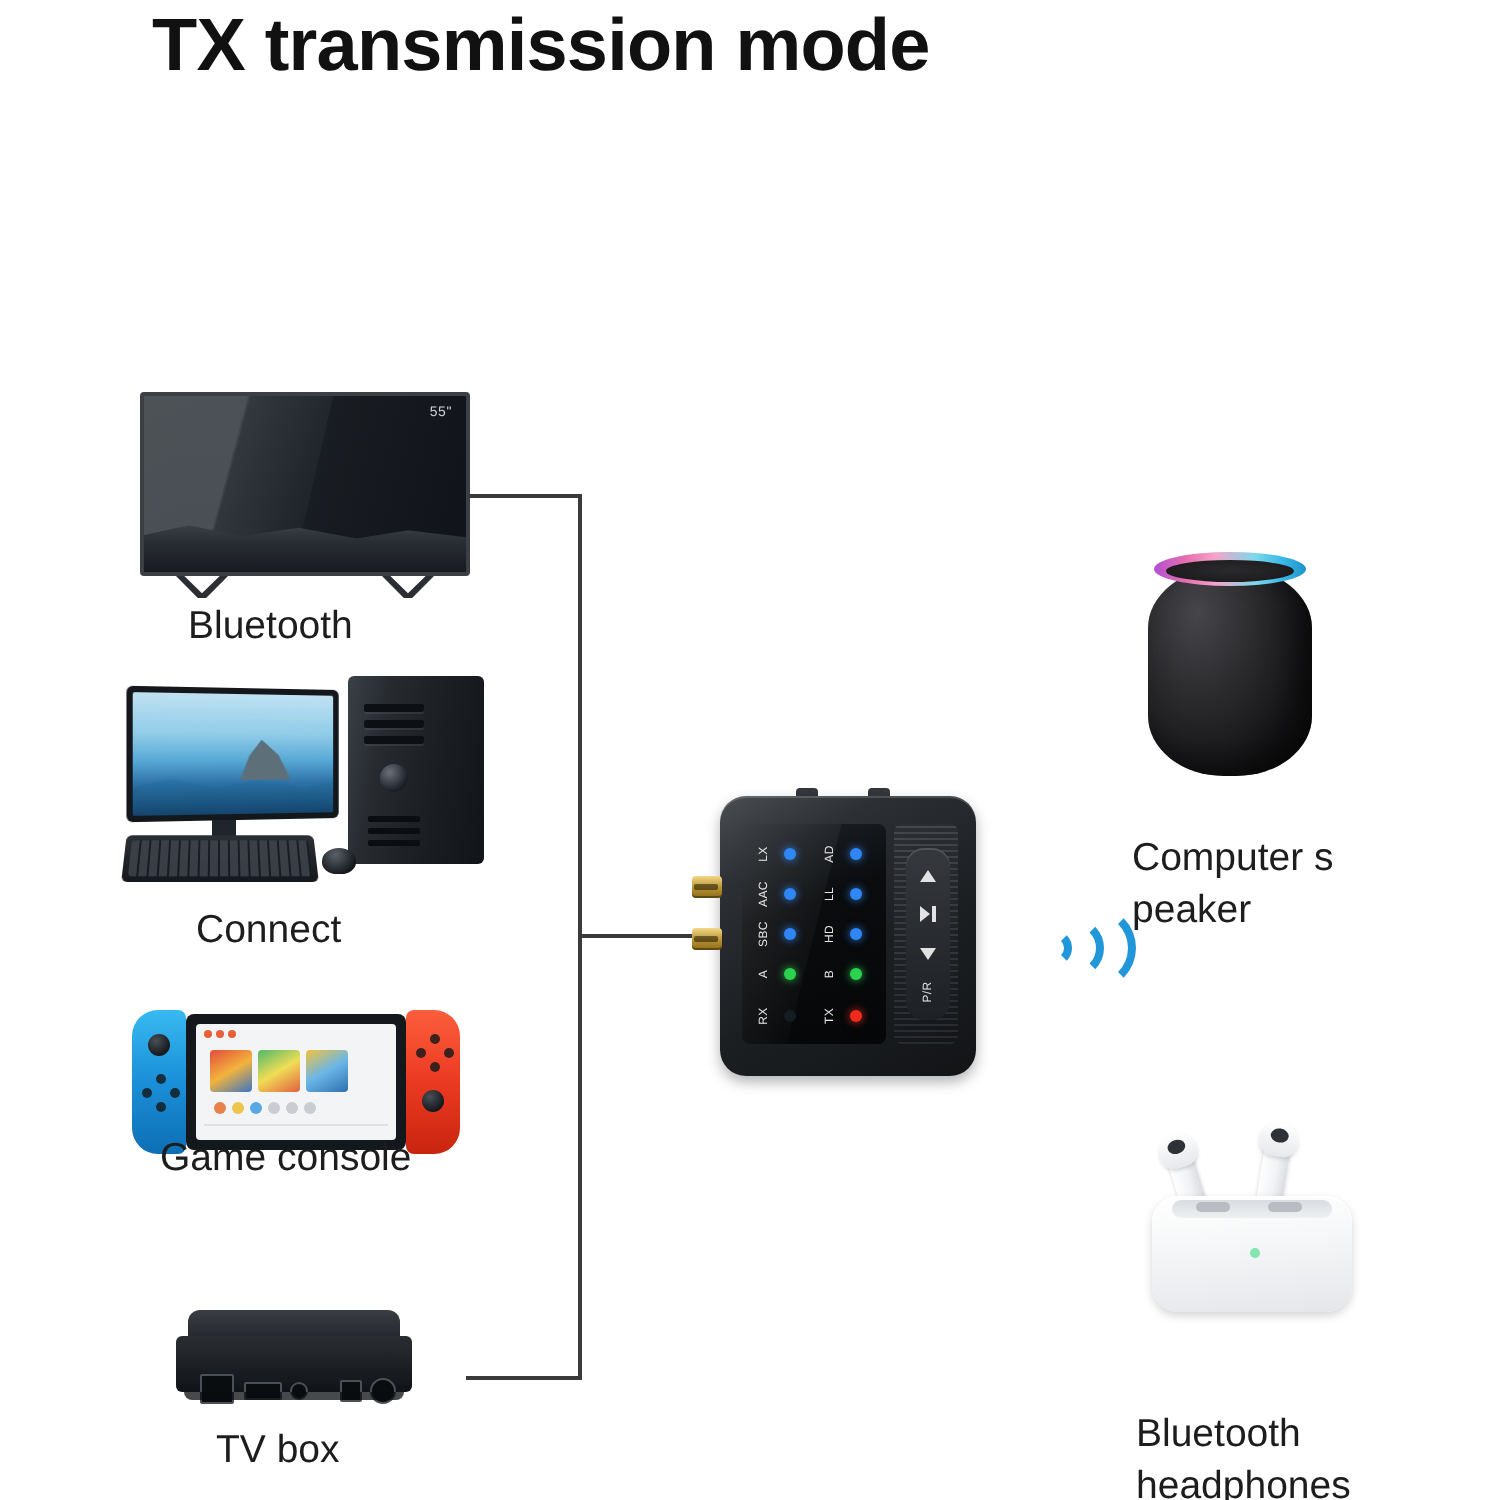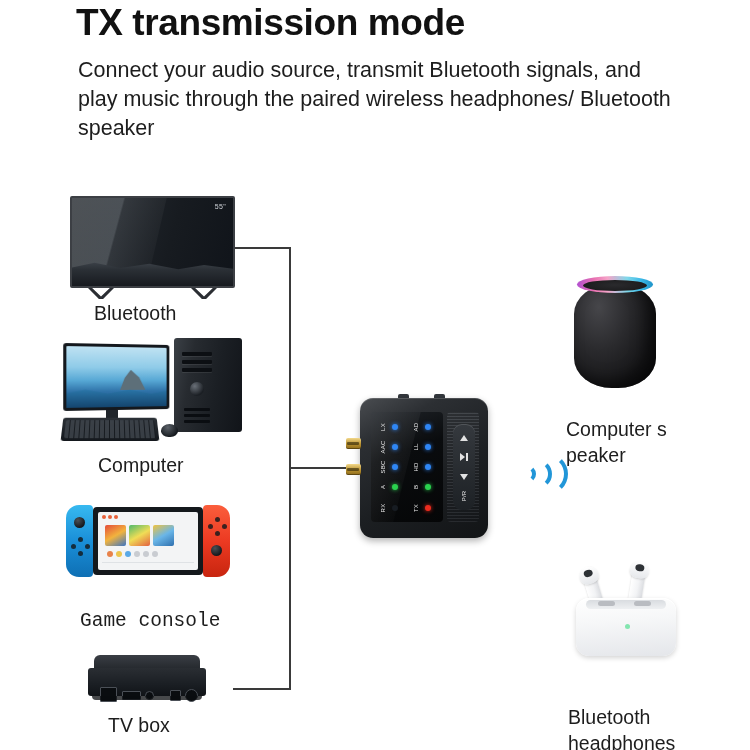--- a/index.html
+++ b/index.html
@@ -388,21 +388,20 @@
     position: absolute; left: 49px; top: 26px; width: 5px; height: 5px;
     border-radius: 50%; background: #3ddc84; opacity: .62;
   }
 </style>
 </head>
 <body>
 
 <div class="stage">
 
   <div class="title">TX transmission mode</div>
-  <div class="subtitle">Connect your audio source, transmit Bluetooth signals, and play music through the paired wireless headphones/ Bluetooth speaker</div>
 
   <div class="ln ln-h" style="left:233px; top:247px; width:58px;"></div>
   <div class="ln ln-v" style="left:289px; top:247px; height:442px;"></div>
   <div class="ln ln-h" style="left:233px; top:688px; width:58px;"></div>
   <div class="ln ln-h" style="left:289px; top:467px; width:57px;"></div>
 
   <div class="tv">
     <div class="tv-screen">
       <div class="tv-glare"></div>
       <div class="tv-land"></div>
@@ -429,21 +428,21 @@
       <div class="tower-knob"></div>
       <div class="tower-slit" style="top:70px;"></div>
       <div class="tower-slit" style="top:76px;"></div>
       <div class="tower-slit" style="top:82px;"></div>
     </div>
     <div class="kbd">
       <div class="kbd-rows"></div>
     </div>
     <div class="mouse"></div>
   </div>
-  <div class="caption" style="left:98px; top:452px;">Computer</div>
+  <div class="caption" style="left:98px; top:452px;">Connect</div>
 
   <div class="switch">
     <div class="joy l">
       <div class="joy-stick"></div>
       <div class="joy-dots">
         <div class="joy-dot" style="left:12px; top:32px;"></div>
         <div class="joy-dot" style="left:5px;  top:39px;"></div>
         <div class="joy-dot" style="left:19px; top:39px;"></div>
         <div class="joy-dot" style="left:12px; top:46px;"></div>
       </div>
@@ -474,21 +473,21 @@
     <div class="joy r">
       <div class="joy-stick"></div>
       <div class="joy-dots">
         <div class="joy-dot" style="left:12px; top:12px;"></div>
         <div class="joy-dot" style="left:5px;  top:19px;"></div>
         <div class="joy-dot" style="left:19px; top:19px;"></div>
         <div class="joy-dot" style="left:12px; top:26px;"></div>
       </div>
     </div>
   </div>
-  <div class="caption" style="left:80px; top:608px;font-family:Liberation Mono, monospace;">Game console</div>
+  <div class="caption" style="left:80px; top:566px;">Game console</div>
 
   <div class="tvbox">
     <div class="tvbox-top"></div>
     <div class="tvbox-face">
       <div class="port rj45"></div>
       <div class="port hdmi"></div>
       <div class="port av"></div>
       <div class="port usb"></div>
       <div class="port pwr"></div>
     </div>

